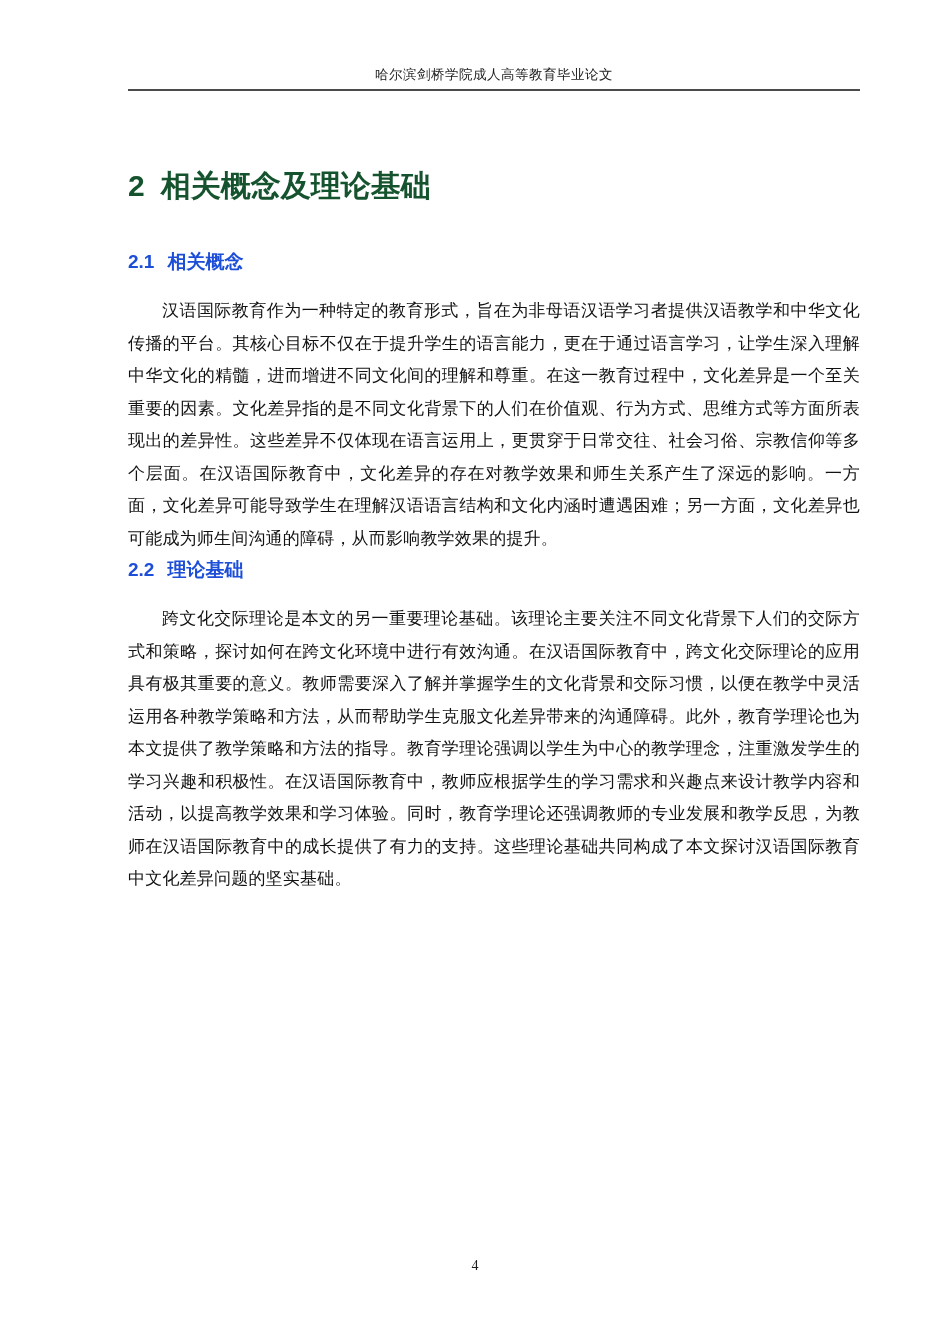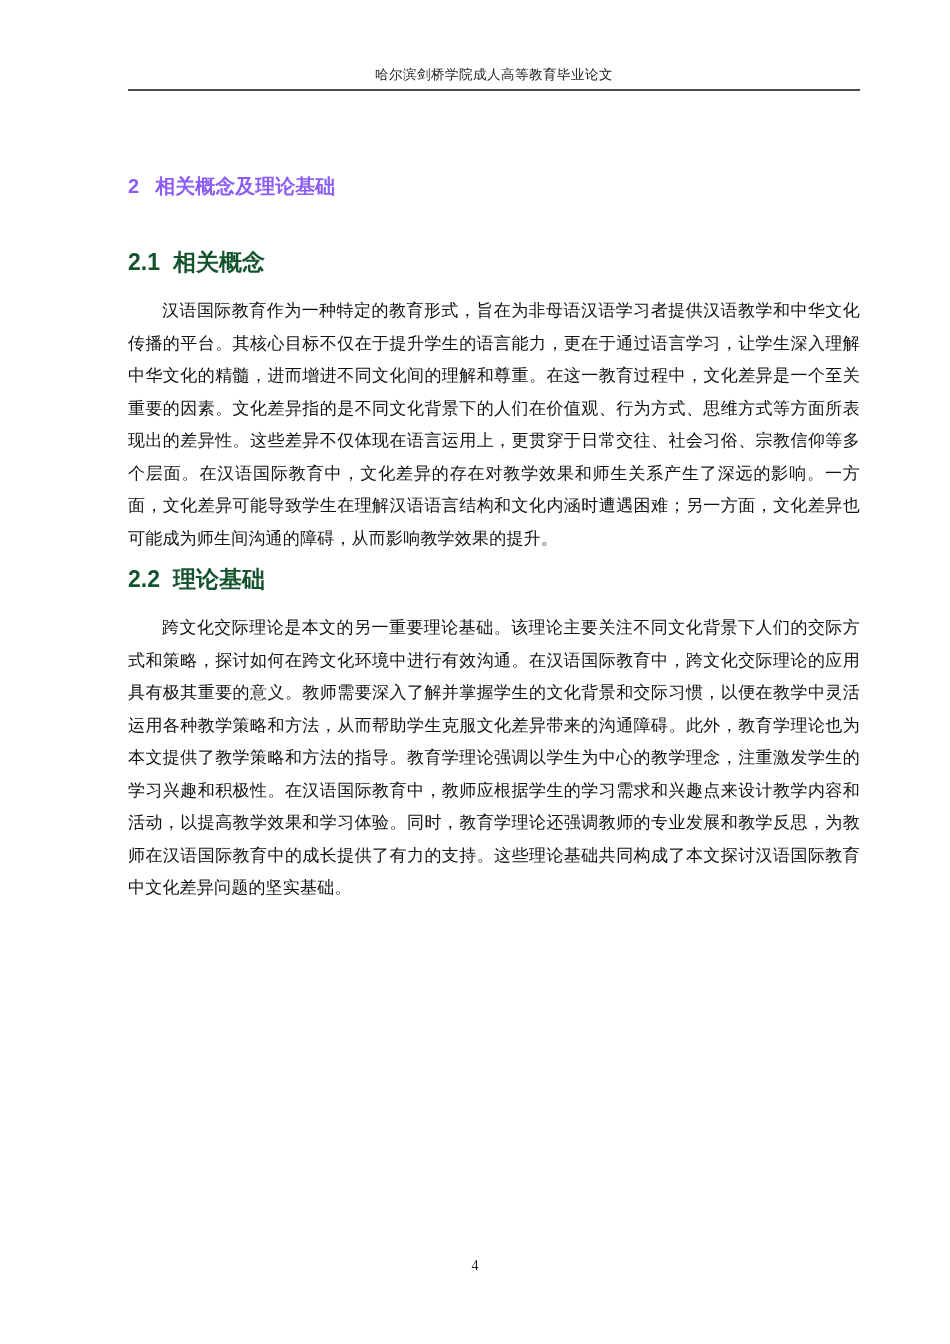--- a/index.html
+++ b/index.html
@@ -33,37 +33,37 @@
 
   
   .doc-body {
     margin: 0 90px 0 128px;
   }
 
   .chapter-heading {
     margin-top: 78px;
     font-family: "Liberation Sans", "DejaVu Sans", sans-serif;
     font-weight: bold;
-    font-size: 20px;
+    font-size: 30px;
     line-height: 34px;
-    color: #8b5cf6;
+    color: #14532d;
   }
   .chapter-heading .h-num { margin-right: 16px; }
 
   .section-heading {
     font-family: "Liberation Sans", "DejaVu Sans", sans-serif;
     font-weight: bold;
-    font-size: 23px;
+    font-size: 19px;
     line-height: 30px;
-    color: #14532d;
+    color: #1d4ed8;
   }
   .section-heading .h-num { margin-right: 13px; }
 
   #section-1-heading { margin-top: 44px; }
-  #section-2-heading { margin-top: 9px; }
+  #section-2-heading { }
 
   .para {
     margin-top: 18px;
     font-size: 17px;
     line-height: 32.5px;
     text-align: justify;
     text-justify: inter-character;
     text-indent: 2em;
     letter-spacing: 0.2px;
     color: #121212;

